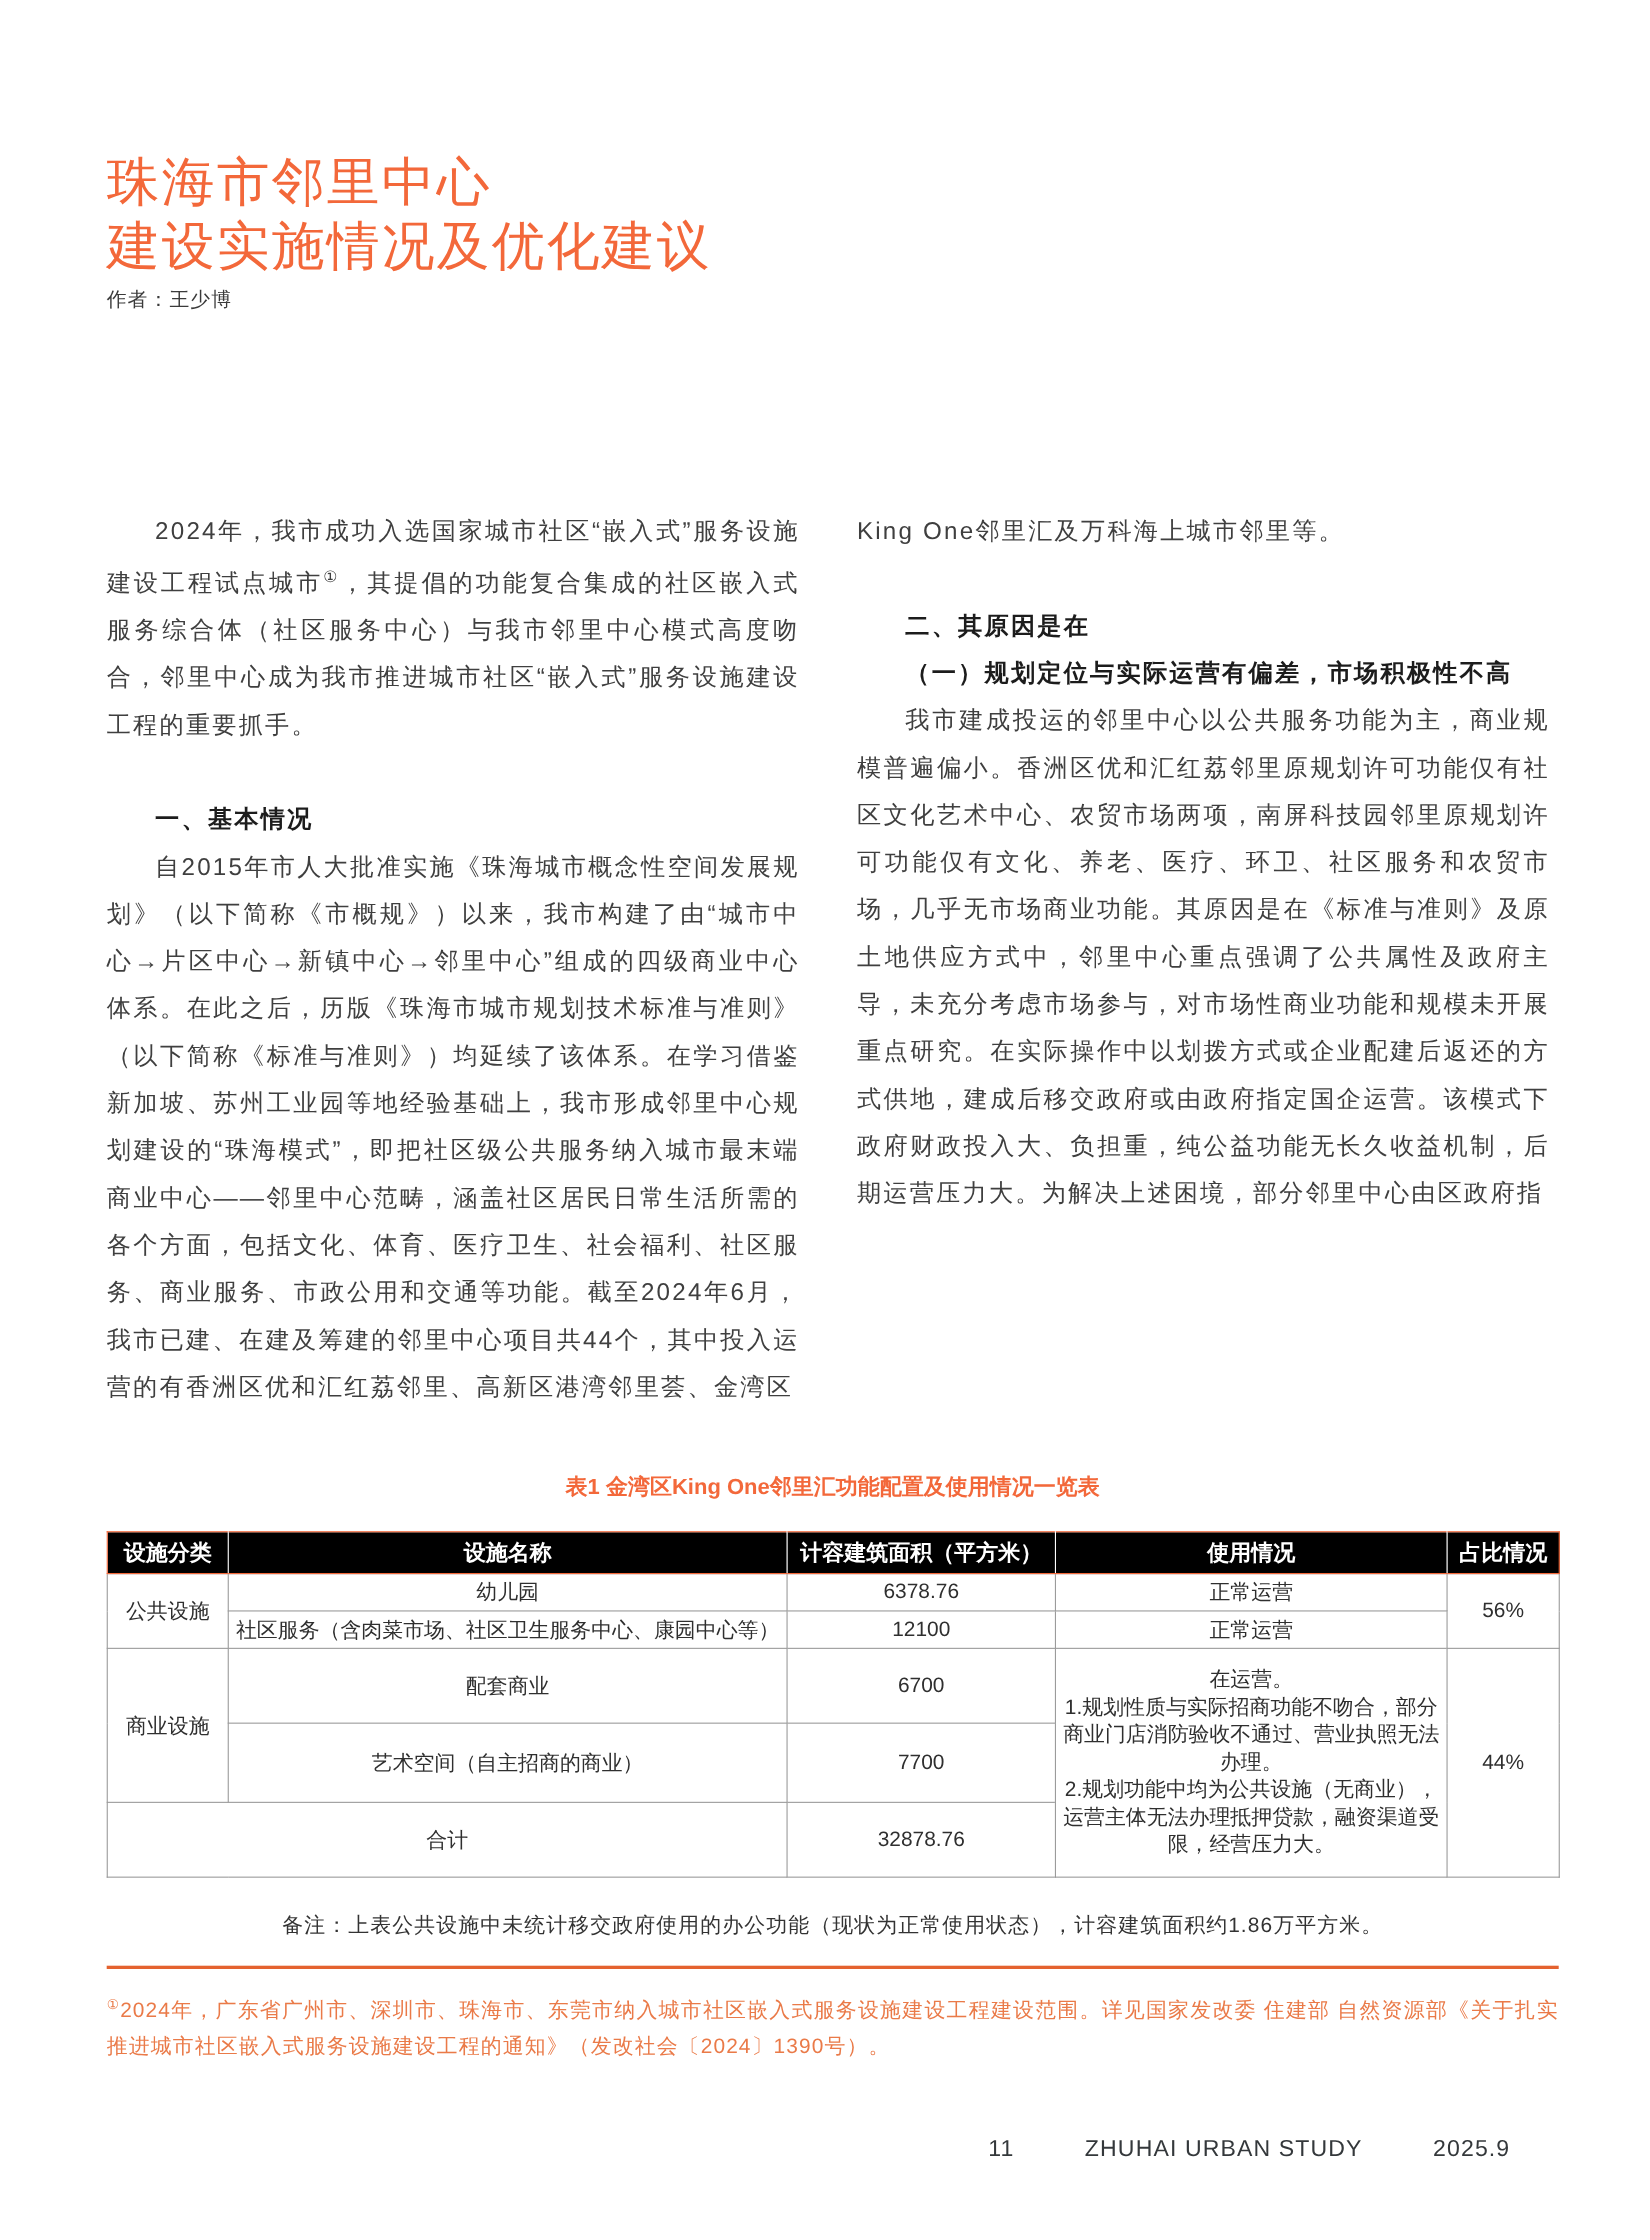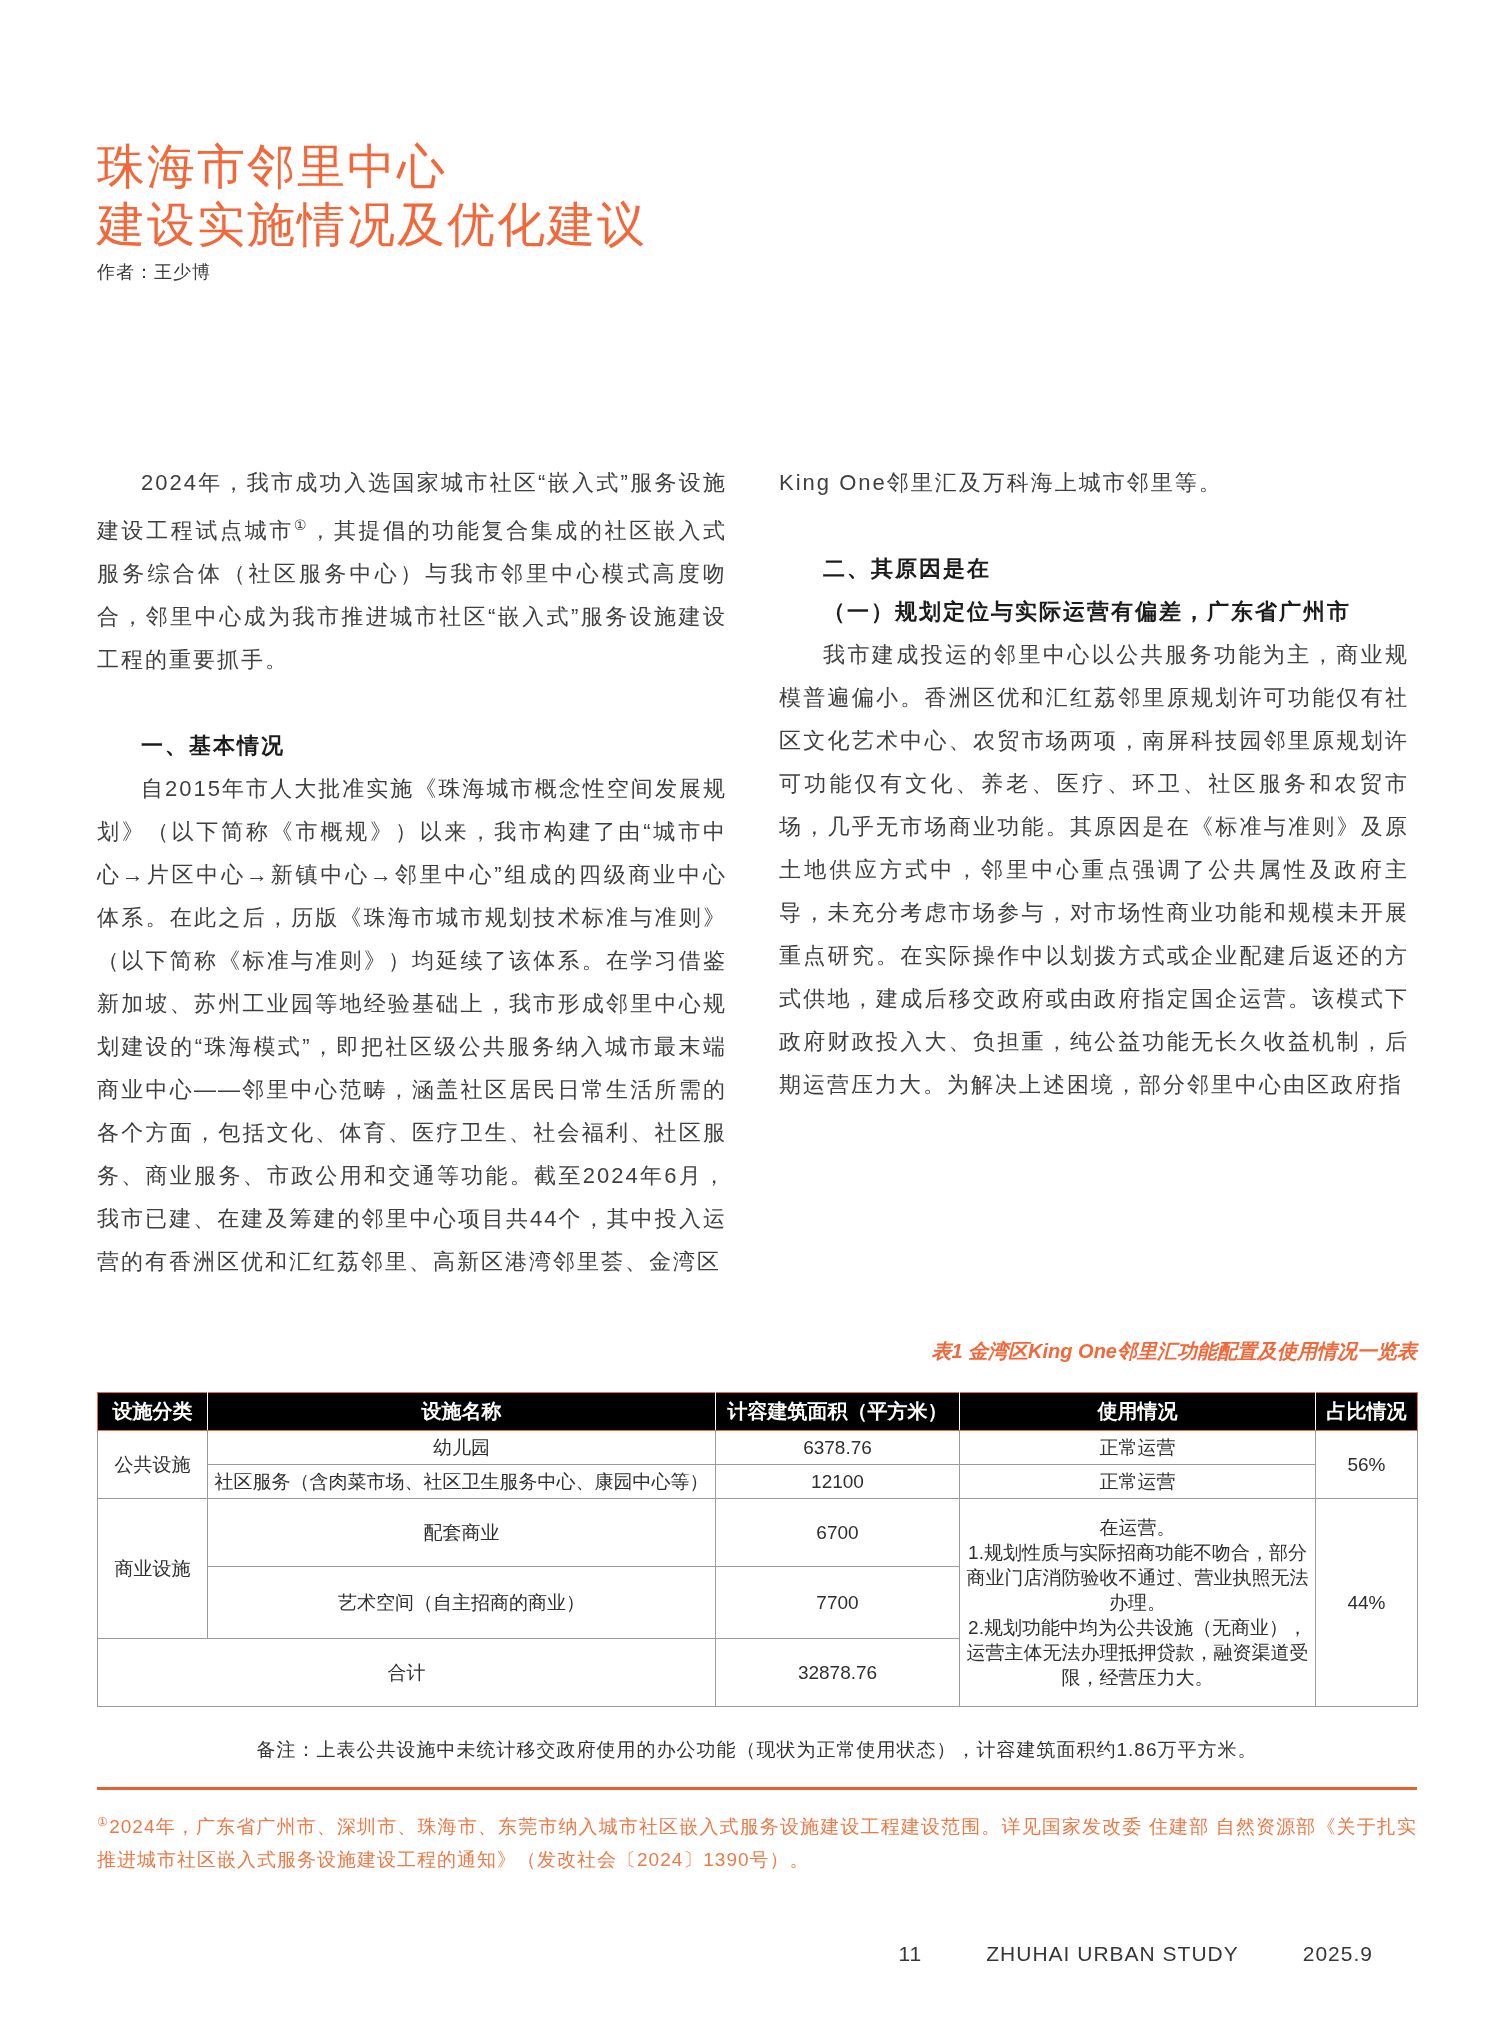--- a/index.html
+++ b/index.html
@@ -34,21 +34,21 @@
   .col .sec-heading {
     font-weight:bold; color:#1c1c1c; text-indent:2em;
     margin-top:43px;
   }
   .col .sub-heading {
     font-weight:bold; color:#1c1c1c; text-indent:2em;
   }
   sup.fn-marker { font-size:0.65em; vertical-align:super; }
   .table-title {
     position:absolute; left:97px; top:1338px; width:1320px;
-    text-align:right; font-size:20px; font-weight:bold; color:#F3683A;font-style:italic;
+    text-align:center; font-size:20px; font-weight:bold; color:#F3683A;
   }
   table.data-table {
     position:absolute; left:97px; top:1392px; width:1320px;
     border-collapse:collapse; table-layout:fixed;
   }
   table.data-table th, table.data-table td {
     border:1px solid #9b9b9b;
     font-size:19px; text-align:center; vertical-align:middle;
     padding:2px 6px; color:#2f2f2f;
   }
@@ -93,21 +93,21 @@
 
 <div class="columns">
   <div class="col">
     <p><span>2024年，我市成功入选国家城市社区“嵌入式”服务设施建设工程试点城市</span><sup class="fn-marker">①</sup><span>，其提倡的功能复合集成的社区嵌入式服务综合体（社区服务中心）与我市邻里中心模式高度吻合，邻里中心成为我市推进城市社区“嵌入式”服务设施建设工程的重要抓手。</span></p>
     <div class="sec-heading">一、基本情况</div>
     <p>自2015年市人大批准实施《珠海城市概念性空间发展规划》（以下简称《市概规》）以来，我市构建了由“城市中心→片区中心→新镇中心→邻里中心”组成的四级商业中心体系。在此之后，历版《珠海市城市规划技术标准与准则》（以下简称《标准与准则》）均延续了该体系。在学习借鉴新加坡、苏州工业园等地经验基础上，我市形成邻里中心规划建设的“珠海模式”，即把社区级公共服务纳入城市最末端商业中心——邻里中心范畴，涵盖社区居民日常生活所需的各个方面，包括文化、体育、医疗卫生、社会福利、社区服务、商业服务、市政公用和交通等功能。截至2024年6月，我市已建、在建及筹建的邻里中心项目共44个，其中投入运营的有香洲区优和汇红荔邻里、高新区港湾邻里荟、金湾区</p>
   </div>
   <div class="col">
     <p class="no-indent">King One邻里汇及万科海上城市邻里等。</p>
     <div class="sec-heading">二、其原因是在</div>
-    <div class="sub-heading">（一）规划定位与实际运营有偏差，广东省广州市</div>
+    <div class="sub-heading">（一）规划定位与实际运营有偏差，市场积极性不高</div>
     <p>我市建成投运的邻里中心以公共服务功能为主，商业规模普遍偏小。香洲区优和汇红荔邻里原规划许可功能仅有社区文化艺术中心、农贸市场两项，南屏科技园邻里原规划许可功能仅有文化、养老、医疗、环卫、社区服务和农贸市场，几乎无市场商业功能。其原因是在《标准与准则》及原土地供应方式中，邻里中心重点强调了公共属性及政府主导，未充分考虑市场参与，对市场性商业功能和规模未开展重点研究。在实际操作中以划拨方式或企业配建后返还的方式供地，建成后移交政府或由政府指定国企运营。该模式下政府财政投入大、负担重，纯公益功能无长久收益机制，后期运营压力大。为解决上述困境，部分邻里中心由区政府指</p>
   </div>
 </div>
 
 <div class="table-title">表1 金湾区King One邻里汇功能配置及使用情况一览表</div>
 
 <table class="data-table">
   <colgroup>
     <col style="width:110px">
       <col style="width:508px">

